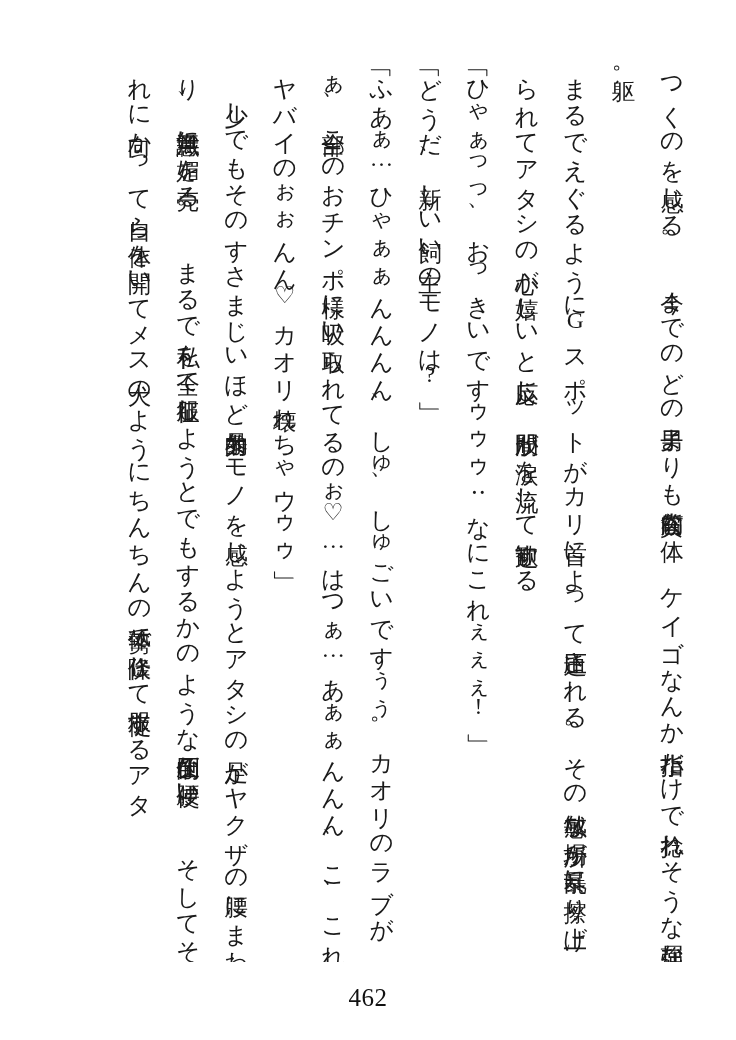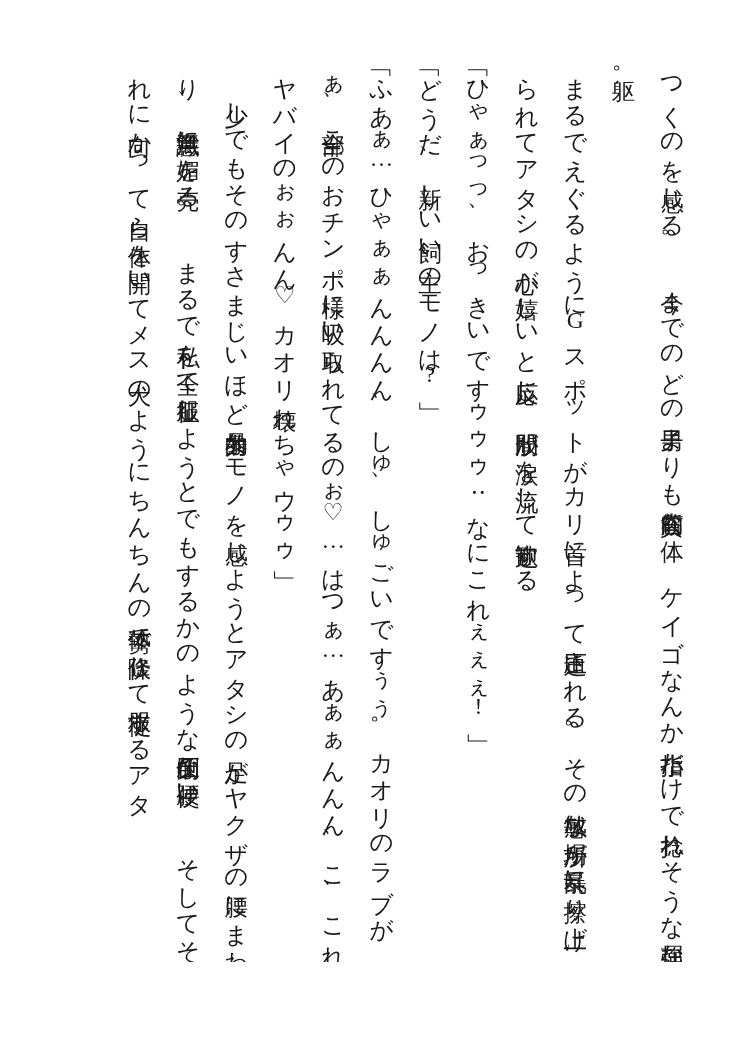--- a/index.html
+++ b/index.html
@@ -56,14 +56,15 @@
 
 <div id="page">
 
   <div id="text-body">つくのを感じる。　今までのどの男子よりも筋肉質な体。　ケイゴなんか小指だけで捻れそうな屈強な体躯。
 まるでえぐるようにGスポットがカリ首によって圧迫される。その敏感な場所が乱暴に擦り上げられてアタシの心が嬉しいと反応し、股間が涙を流して歓迎する
 「ひゃぁっっ、おっきいですゥゥゥ‥なにこれぇぇぇ!」
 「どうだ、新しい飼い主のモノは?」
 「ふあぁ…ひゃぁぁんんんん、しゅ、しゅごいですぅぅ。カオリのラブがぁ、全部このおチンポ様に吸い取られてるのぉ♡…はつぁ…あぁぁんんん、こ、これヤバイのぉぉんん♡カオリ壊れちゃウゥゥ」
 　少しでもそのすさまじいほど暴力的なモノを感じようとアタシの足がヤクザの腰にまわり、無意識に媚を売る。　まるで私を全て征服しようとでもするかのような圧倒的な腰使い。　そしてそれに向かって自ら体を開いてメス犬のようにちんちんの体勢で降伏して服従するアタ</div>
 
+  <div id="page-number">462</div>
 
 </div>
 
 </body></html>

